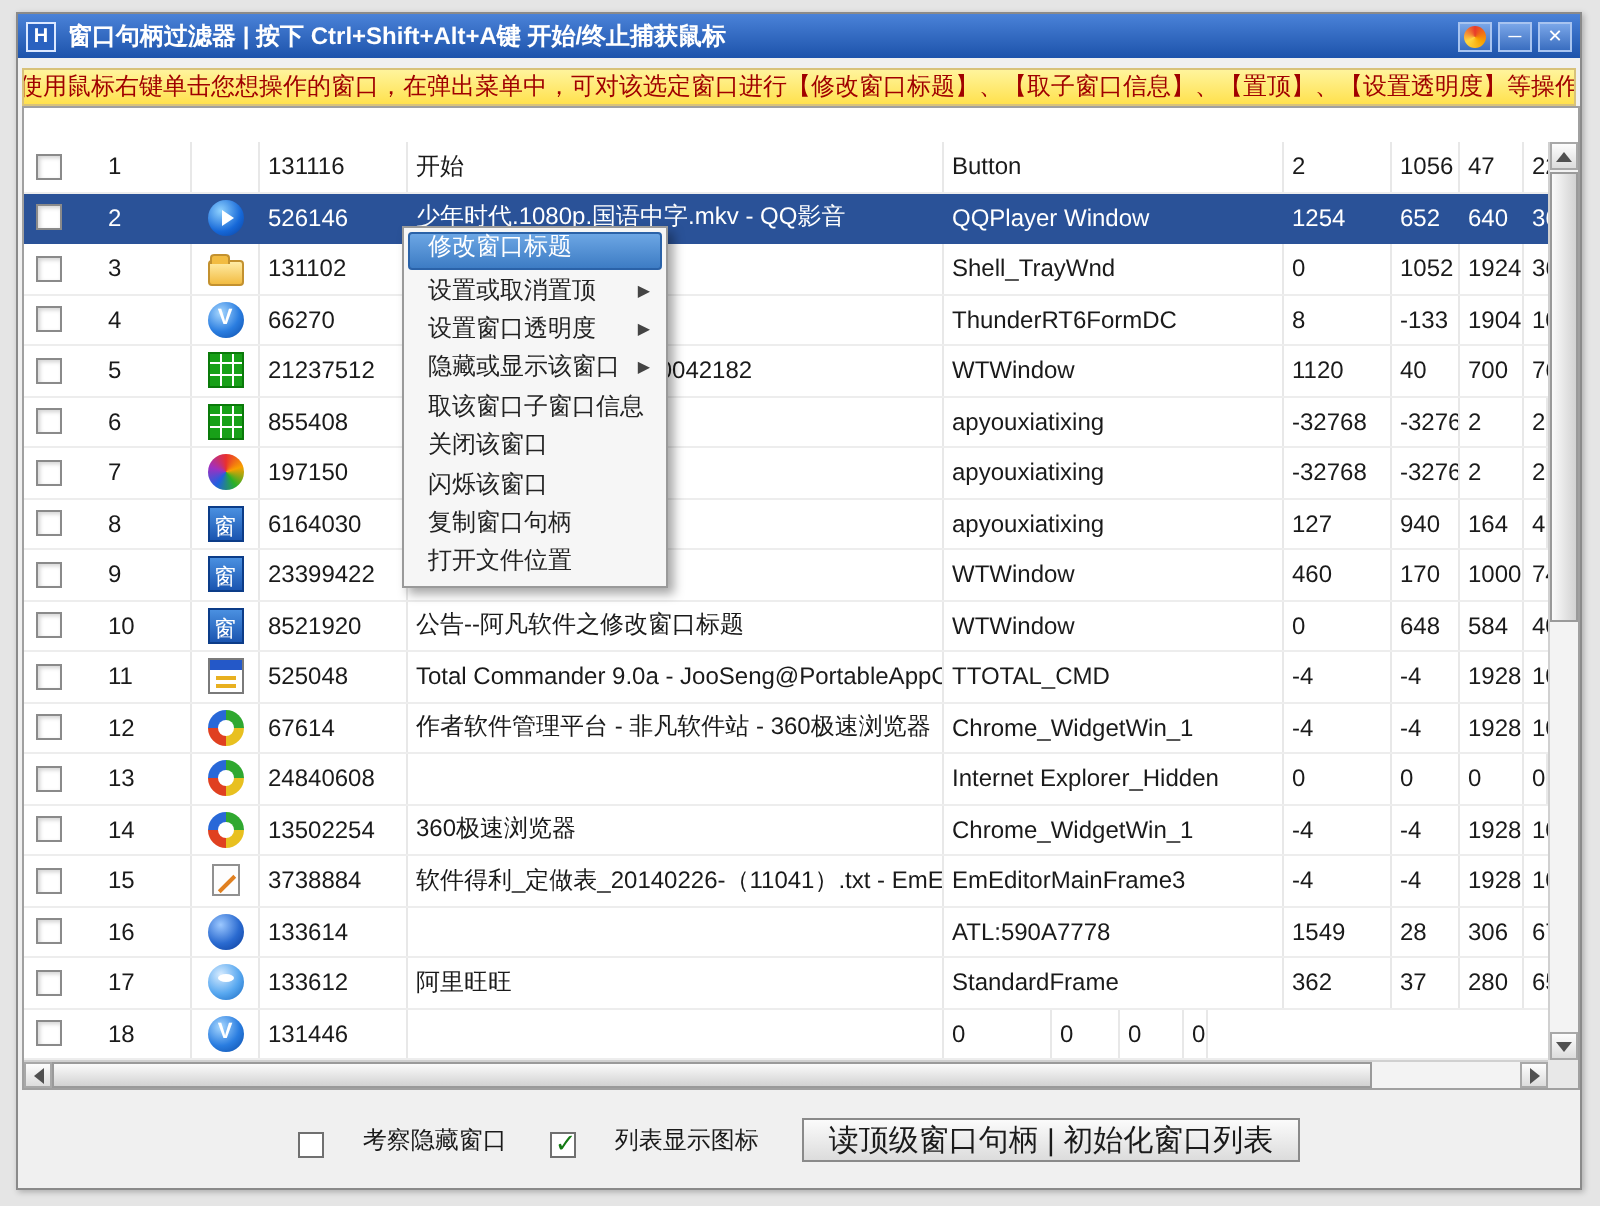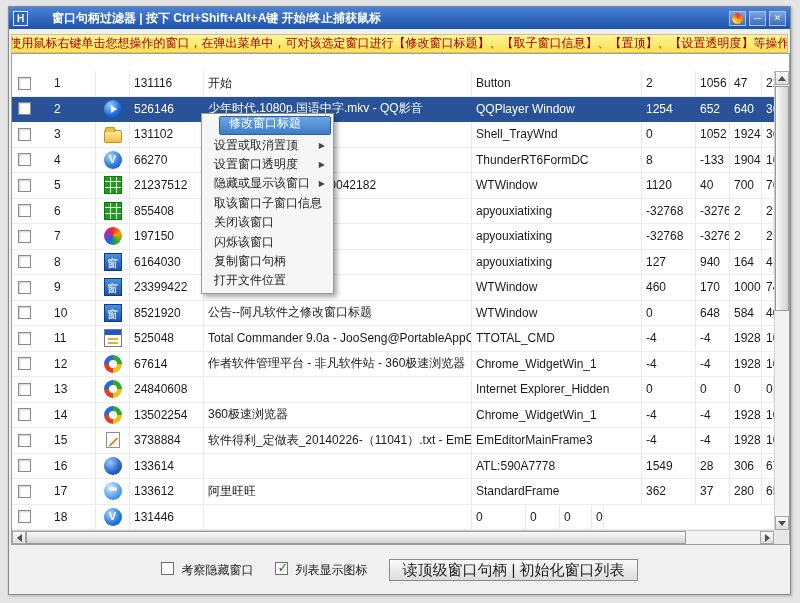--- a/index.html
+++ b/index.html
@@ -16,21 +16,21 @@
   
   .titlebar {
     height:22px; background:linear-gradient(#4a82d8,#1d53ab);
     display:flex; align-items:center; padding:0 4px; color:#fff;
   }
   .title-icon {
     width:15px; height:15px; background:#2a62c0; border:1px solid #dce8ff;
     color:#fff; font-weight:bold; font-size:10px;
     display:flex; align-items:center; justify-content:center; flex:0 0 auto;
   }
-  .title-text { font-size:12px; font-weight:bold; margin-left:24px; flex:1; white-space:nowrap; overflow:hidden; }
+  .title-text { font-size:12px; font-weight:bold; margin-left:6px; flex:1; white-space:nowrap; overflow:hidden; }
   .title-btns { display:flex; gap:3px; align-items:center; }
   .tbtn {
     width:17px; height:15px; background:linear-gradient(#7aa6e8,#3a6ec0);
     border:1px solid #a8c4f0; color:#fff; font-size:9px; line-height:1;
     display:flex; align-items:center; justify-content:center; cursor:default;
   }
   .skin-dot { width:11px; height:11px; border-radius:50%;
     background:conic-gradient(#e83a2a,#f8a000,#ffd840,#e83a2a); display:block; }
   
   .infobar {
@@ -136,28 +136,28 @@
   .menu {
     position:absolute; left:192px; top:106px; width:133px;
     background:#f6f6f6; border:1px solid #9a9a9a; padding:2px;
     box-shadow:3px 3px 5px rgba(0,0,0,.35); z-index:10;
   }
   .menu-item {
     height:19.4px; display:flex; align-items:center;
     padding:0 6px 0 10px; font-size:12px; color:#222; white-space:nowrap;
   }
   .menu-item.hl { background:linear-gradient(#6ca6e4,#3d7cc4); color:#fff; border-radius:2px;
-    border:1px solid #2a62a8; padding:0 5px 5px 9px;margin-left:15px; }
+    border:1px solid #2a62a8; padding:0 5px 5px 9px; }
   .menu-item .arrow { margin-left:auto; font-size:8px; color:#444; }
   
   .footer {
     position:absolute; left:0; right:0; top:550px; height:26px;
     display:flex; align-items:center; justify-content:center; gap:22px;
   }
-  .fc { display:flex; align-items:flex-start; gap:7px; font-size:12px; color:#1a1a1a; }
+  .fc { display:flex; align-items:flex-end; gap:19px; font-size:12px; color:#1a1a1a; }
   .fcb { width:13px; height:13px; background:#fff; border:1px solid #707070;
     position:relative; display:inline-block; flex:0 0 auto; }
   .fcb.checked::after { content:"✓"; position:absolute; left:1px; top:-3px;
     font-size:13px; font-weight:bold; color:#157a15; }
   .btn {
     height:22px; padding:0 12px; background:linear-gradient(#fbfbfb,#dcdcdc);
     border:1px solid #8a8a8a; font-size:15px; color:#1a1a1a;
     display:flex; align-items:center; white-space:nowrap;
   }
 </style>

